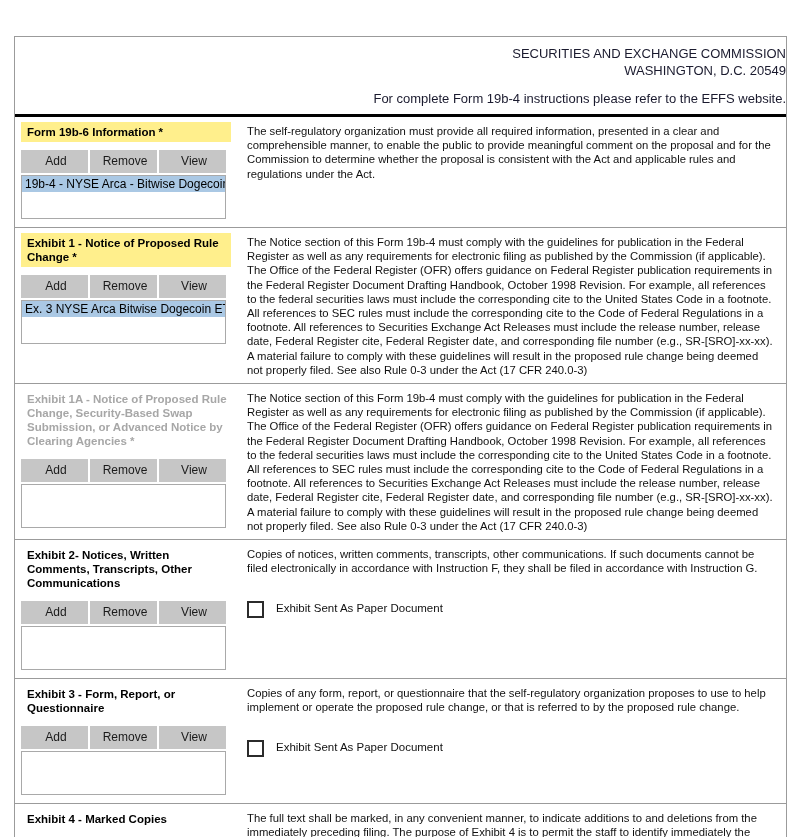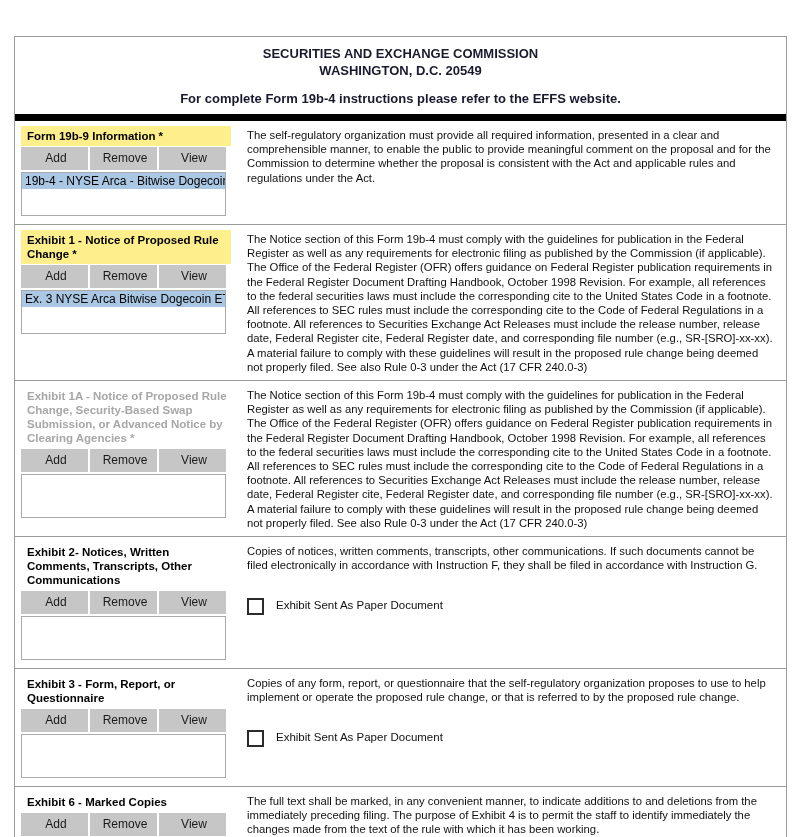--- a/index.html
+++ b/index.html
@@ -42,23 +42,22 @@
     top: 36px;
     width: 773px;
     border: 1px solid #9b9b9b;
     box-sizing: border-box;
     background: #ffffff;
   }
 
   
   .form-header {
     padding: 8px 0 7px 0;
-    text-align: center;
-    border-bottom: 7px solid #000000;
-    font-weight: bold;
+    text-align: right;
+    border-bottom: 3px solid #000000;
   }
   .form-header .line {
     font-size: 13px;
     line-height: 17px;
     color: #1a1a2e;
   }
   .form-header .spacer {
     height: 11px;
   }
   .form-header .instructions {
@@ -117,20 +116,21 @@
     flex: 1 1 0;
     background: #c6c6c6;
     font-size: 12px;
     line-height: 14px;
     text-align: center;
     padding: 4px 0 5px 3px;
     box-sizing: border-box;
     color: #1a1a1a;
     margin-right: 2px;
     user-select: none;
+    margin-top: 7px;
   }
   .btn:last-child { margin-right: 0; }
   .btn.disabled { color: #1a1a1a; }
 
   
   .listbox {
     width: 205px;
     height: 44px;
     margin-top: 2px;
     border: 1px solid #a9a9a9;
@@ -193,21 +193,21 @@
     <div class="form-header">
       <div class="line">SECURITIES AND EXCHANGE COMMISSION</div>
       <div class="line">WASHINGTON, D.C. 20549</div>
       <div class="spacer"></div>
       <div class="instructions">For complete Form 19b-4 instructions please refer to the EFFS website.</div>
     </div>
 
     <div id="sections-container">
         <div class="exhibit-row">
           <div class="left-col">
-            <div class="sec-title required">Form 19b-9 Information *</div>
+            <div class="sec-title required">Form 19b-6 Information *</div>
             <div class="btn-bar">
               <div class="btn">Add</div>
               <div class="btn">Remove</div>
               <div class="btn">View</div>
             </div>
             <div class="listbox">
               <div class="list-item selected">19b-4 - NYSE Arca - Bitwise Dogecoin</div>
             </div>
           </div>
           <div class="right-col">
@@ -275,21 +275,21 @@
           <div class="right-col">
             <div class="desc">Copies of any form, report, or questionnaire that the self-regulatory organization proposes to use to help implement or operate the proposed rule change, or that is referred to by the proposed rule change.</div>
             <div class="paper-row">
               <div class="checkbox"></div>
               <div class="paper-label">Exhibit Sent As Paper Document</div>
             </div>
           </div>
         </div>
         <div class="exhibit-row">
           <div class="left-col">
-            <div class="sec-title">Exhibit 6 - Marked Copies</div>
+            <div class="sec-title">Exhibit 4 - Marked Copies</div>
             <div class="btn-bar">
               <div class="btn">Add</div>
               <div class="btn">Remove</div>
               <div class="btn">View</div>
             </div>
             <div class="listbox"></div>
           </div>
           <div class="right-col">
             <div class="desc">The full text shall be marked, in any convenient manner, to indicate additions to and deletions from the immediately preceding filing.  The purpose of Exhibit 4 is to permit the staff to identify immediately the changes made from the text of the rule with which it has been working.</div>
           </div>

